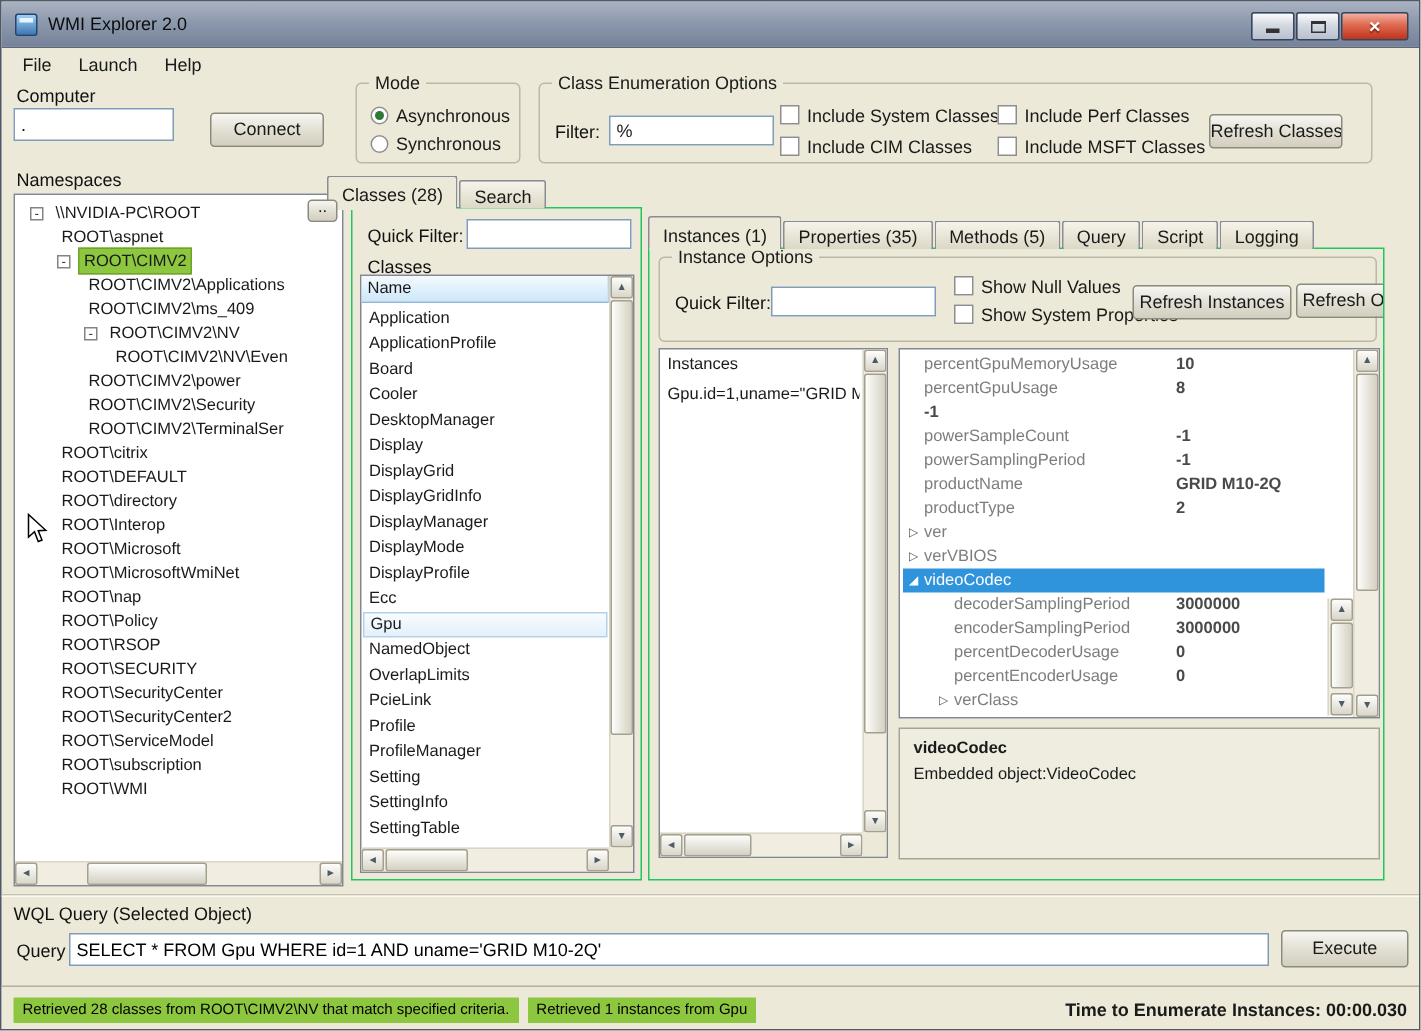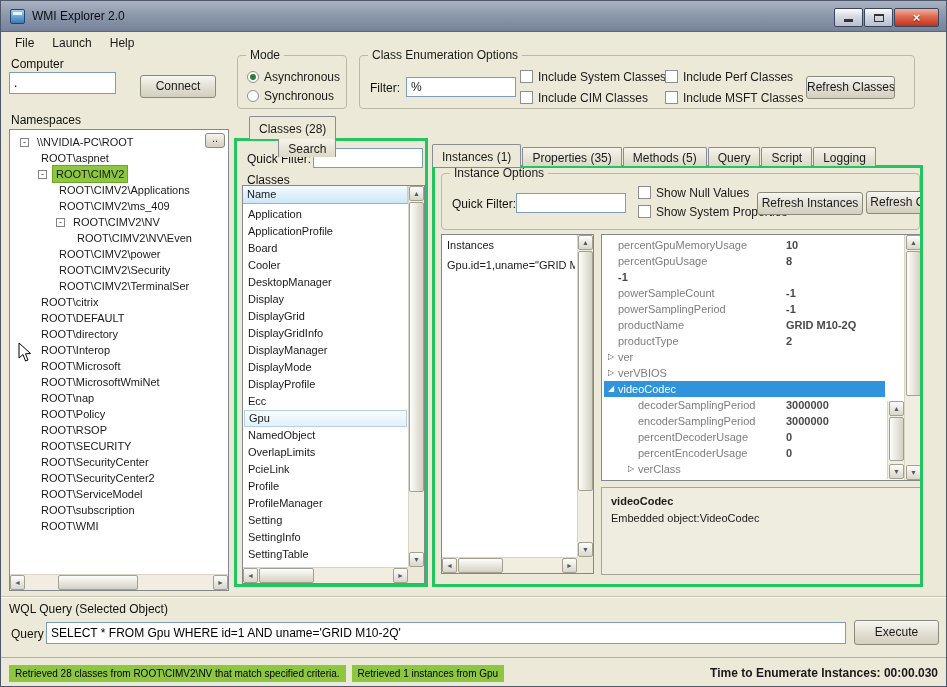--- a/index.html
+++ b/index.html
@@ -60,24 +60,24 @@
   .expander { width:9px; height:9px; border:1px solid #848484; background:#fff; font-size:9px; line-height:7px; text-align:center; margin-right:5px; flex:none; color:#333; }
   .tree-label { padding:0 3px; }
   .tree-label.sel { background:#8dc63f; border:1px solid #6fa32a; }
 
   
   .tabstrip { position:absolute; display:flex; align-items:flex-end; z-index:2; }
   .tab { padding:3px 9px 3px; border:1px solid #898c95; border-bottom:none; border-radius:2px 2px 0 0;
     background:linear-gradient(180deg,#f6f4ea,#dcd8c6); margin-right:1px; font-size:12px; height:19px; white-space:nowrap; }
   .tab.active { background:#ECE9D8; height:22px; padding-top:5px; position:relative; }
   .tab.active::after { content:""; position:absolute; left:0; right:0; bottom:-1px; height:2px; background:#ECE9D8; }
-  .tabpanel { position:absolute; border:3px solid #22c55e; background:#ECE9D8; z-index:1; overflow:hidden; }
-
-  
-  #classes-tabs { left:248px; top:115px; height:23px;flex-direction:column; }
+  .tabpanel { position:absolute; border:1px solid #22c55e; background:#ECE9D8; z-index:1; overflow:hidden; }
+
+  
+  #classes-tabs { left:217px; top:115px; height:23px; }
   #classes-panel { left:233px; top:137px; width:194px; height:449px; }
   #classes-list { position:absolute; left:5px; top:44px; width:183px; height:399px; background:#fff; border:1px solid #828790; overflow:hidden; }
   .list-header { position:absolute; left:0; top:0; right:16px; height:18px; line-height:17px; padding-left:4px;
     background:linear-gradient(180deg,#f4fafe,#cde7f8); border-bottom:1px solid #8db8d8; border-right:1px solid #b9d4e8; font-size:11px; }
   #classes-items { position:absolute; left:1px; top:20px; right:17px; }
   .list-item { height:17px; line-height:17px; font-size:11px; padding-left:4px; white-space:nowrap; }
   .list-item.hot { background:linear-gradient(180deg,#f9fcfe,#e2f0fa); border:1px solid #b3d2e8; line-height:15px; }
 
   
   #inst-tabs { left:431px; top:142px; height:23px; }

